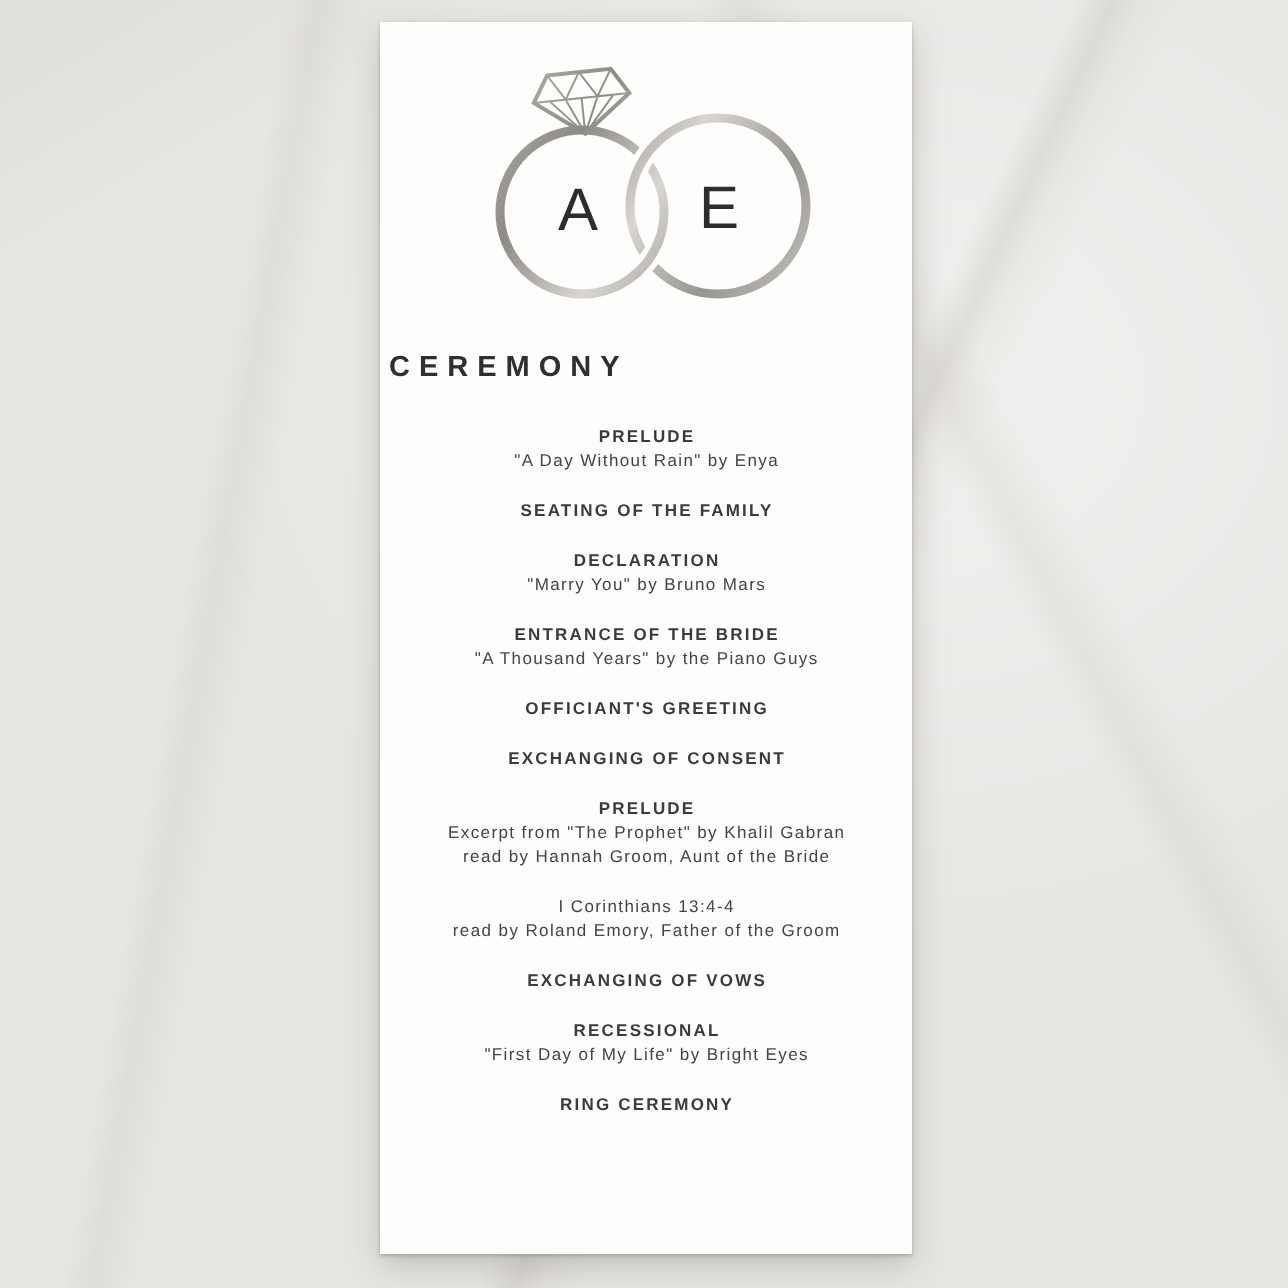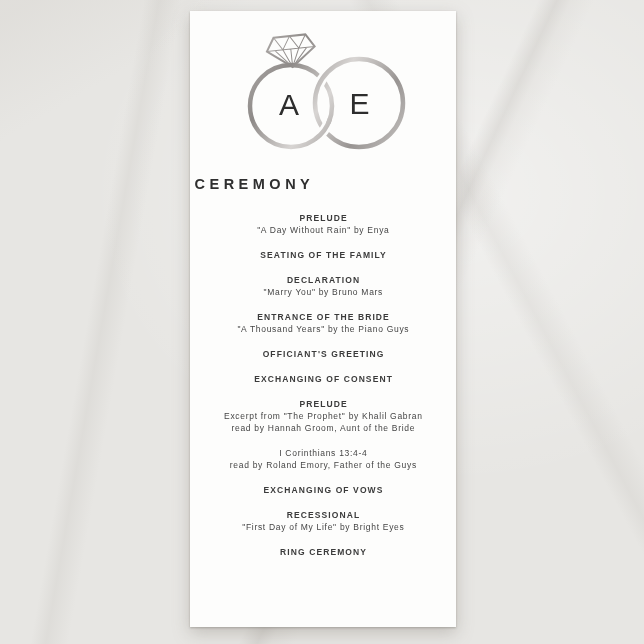--- a/index.html
+++ b/index.html
@@ -181,21 +181,21 @@
     <div>
             <div class="song-line">Excerpt from "The Prophet" by Khalil Gabran</div>
             <div class="song-line">read by Hannah Groom, Aunt of the Bride</div>
           </div>
   </div>
 
   <div class="section">
 
     <div>
             <div class="song-line">I Corinthians 13:4-4</div>
-            <div class="song-line">read by Roland Emory, Father of the Guys</div>
+            <div class="song-line">read by Roland Emory, Father of the Groom</div>
           </div>
   </div>
 
   <div class="section">
     <div class="section-title">EXCHANGING OF VOWS</div>
 
   </div>
 
   <div class="section">
     <div class="section-title">RECESSIONAL</div>

